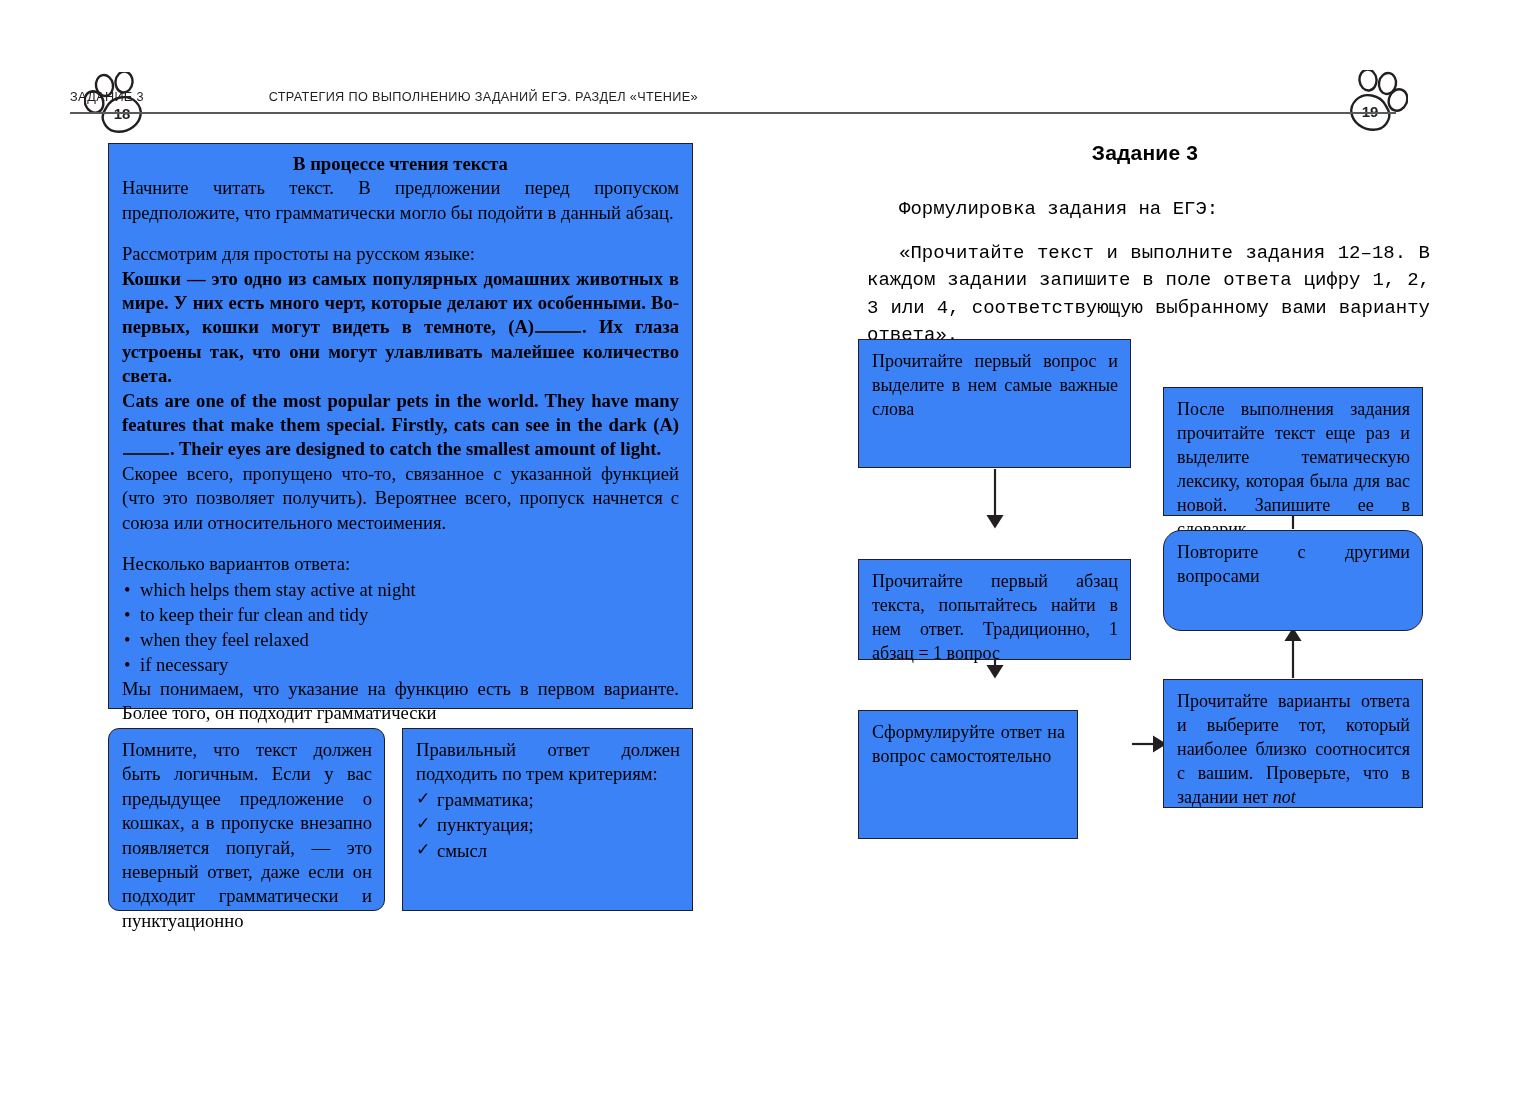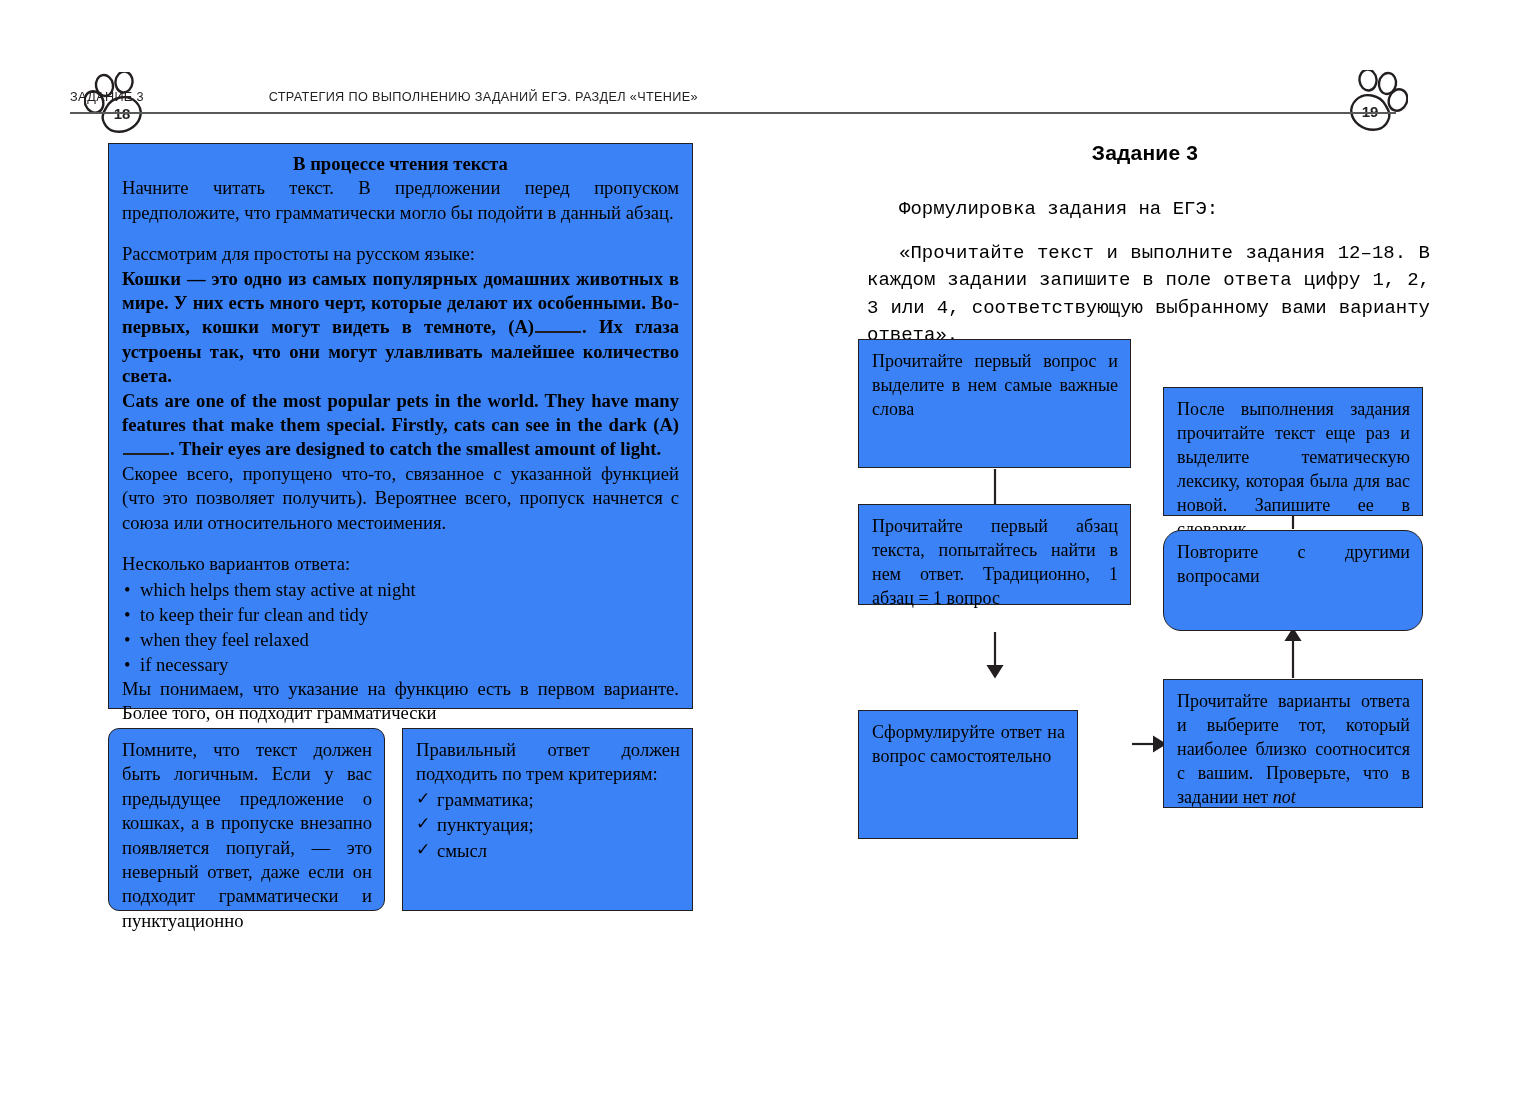--- a/index.html
+++ b/index.html
@@ -112,21 +112,21 @@
   }
   #task-intro {
     position: absolute; left: 851px; top: 180px; width: 595px;
     font-size: 19px; line-height: 27.5px;
   }
   #task-intro p { margin: 16px; text-indent: 32px; text-align: justify; text-align-last: left; font-family: Liberation Mono, monospace; }
   #task-intro p.q { margin-top: 8px; }
 
   
   #flow-b1 { left: 858px;  top: 339px; width: 273px; height: 129px; }
-  #flow-b2 { left: 858px;  top: 504px; width: 273px; height: 101px; }
+  #flow-b2 { left: 858px;  top: 559px; width: 273px; height: 101px; }
   #flow-b3 { left: 858px;  top: 710px; width: 220px; height: 129px; }
   #flow-b4 { left: 1163px; top: 339px; width: 260px; height: 129px; margin-top: 48px; }
   #flow-b5 { left: 1163px; top: 530px; width: 260px; height: 101px; border-radius: 18px; }
   #flow-b6 { left: 1163px; top: 679px; width: 260px; height: 129px; }
 
   #flow-arrows {
     position: absolute; left: 840px; top: 330px;
     width: 600px; height: 500px;
     pointer-events: none;
   }

